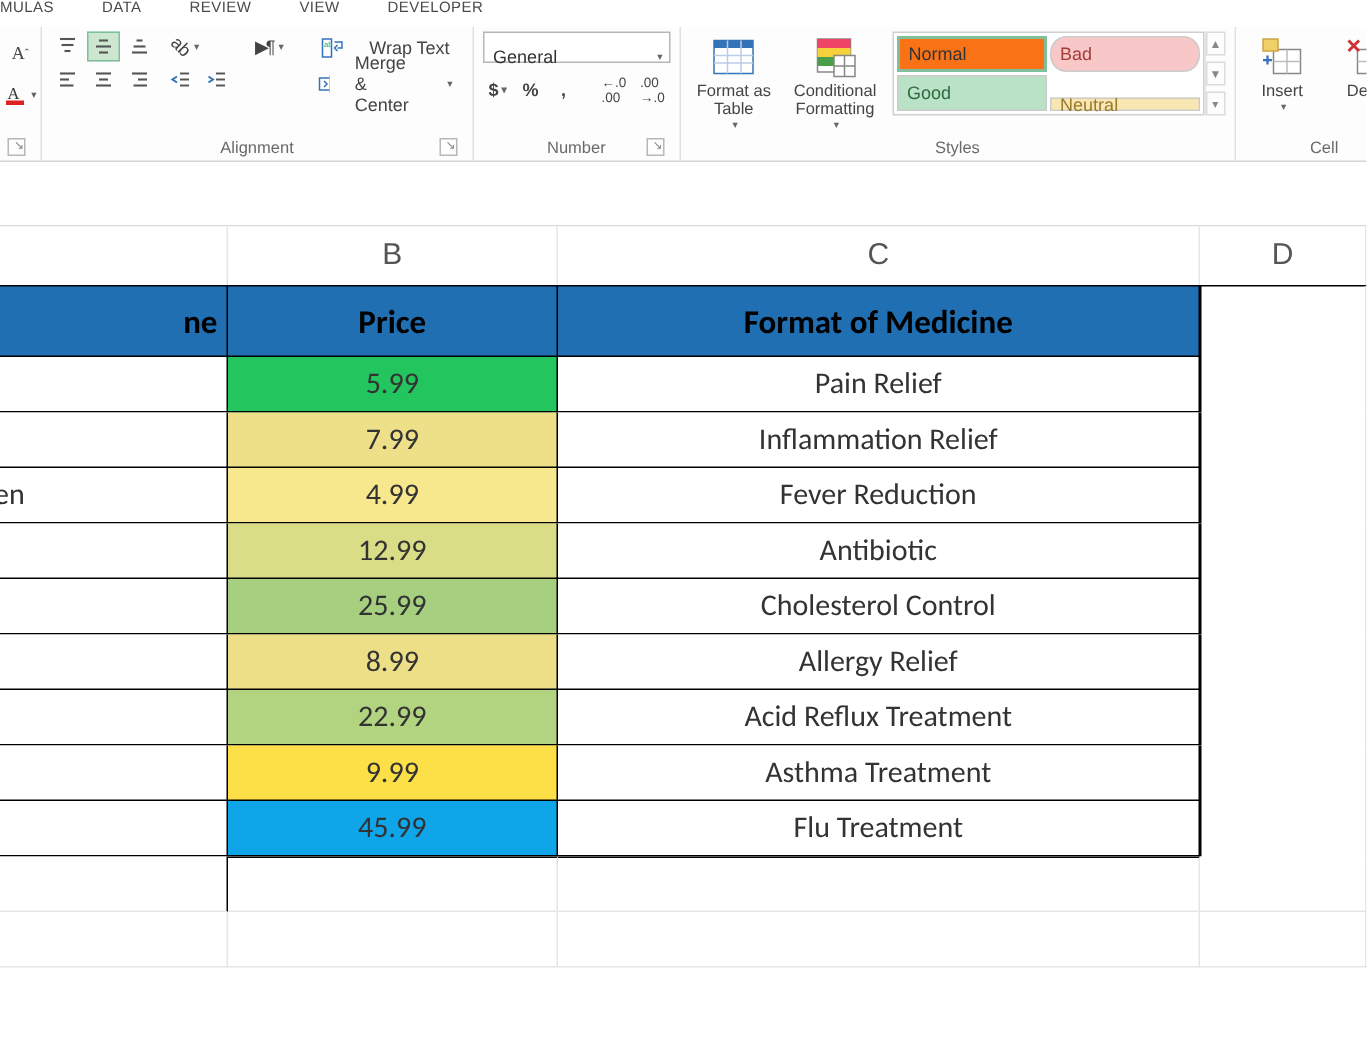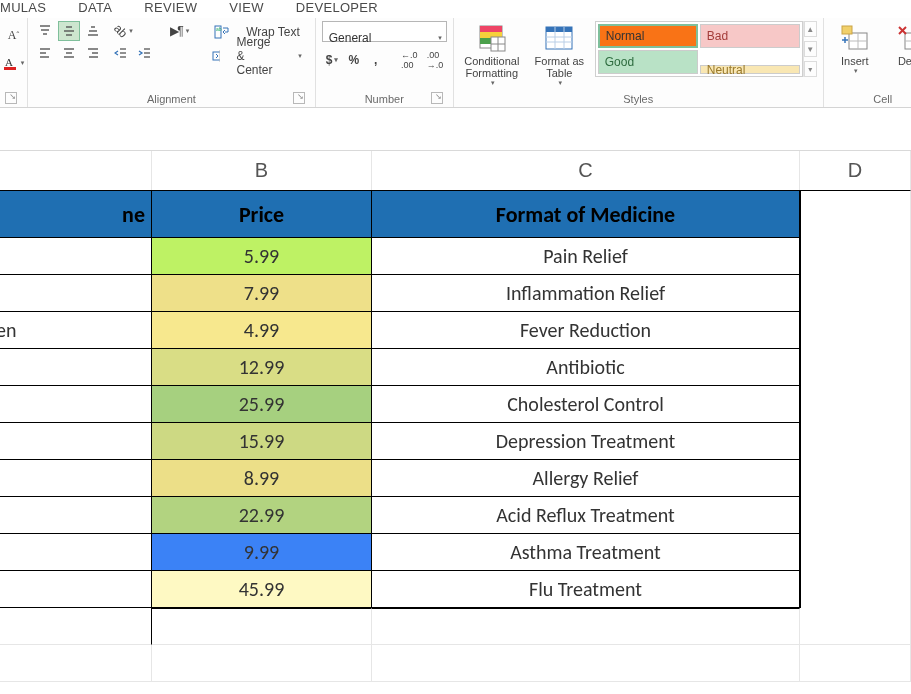--- a/index.html
+++ b/index.html
@@ -14,21 +14,21 @@
     position: relative;
   }
 
   
   .tabstrip {
     display: flex;
     align-items: flex-start;
     gap: 0;
     padding: 0 0 0 0;
     height: 18px;
-    font-size: 13px;
+    font-size: 10px;
     color: #4a4a4a;
   }
   .tabstrip .tab {
     padding: 0 14px 4px 0;
     margin-right: 18px;
     letter-spacing: .3px;
   }
 
   
   .ribbon {
@@ -132,21 +132,21 @@
     padding: 2px;
     position: relative;
   }
   .style-chip {
     border: 1px solid #ccc;
     display:flex; align-items:center;
     padding: 0 6px;
     font-size: 12px;
   }
   .style-normal { background:#f97316; border:2px solid #7fbf9b; color:#333; }
-  .style-bad { background:#f7c8c7; color:#a43d3a; }
+  .style-bad { background:#f7c8c7; color:#a43d3a;border-radius:11px; }
   .style-good { background:#b9e2c6; color:#2d6b3e; }
   .style-neutral { background:#f9e7b3; color:#9a7a2b;margin-top:15px; }
   .styles-scrolls {
     display:flex; flex-direction:column; justify-content:space-between;
     width:14px; border-left:1px solid #e3e3e3;
   }
   .styles-scrolls div { height:16px; display:flex;align-items:center;justify-content:center;font-size:8px;color:#888; border:1px solid #dcdcdc;}
 
   
   .col-headers {
@@ -383,51 +383,51 @@
       </div>
     </div>
     <div class="group-label">
       <span>Number</span>
       <span class="launcher"></span>
     </div>
   </div>
 
   <div class="group" style="width:370px">
     <div class="group-body" style="align-items:flex-start;">
+      <div class="big-btn">
+        <span class="big-icon">
+          <svg width="30" height="30">
+              <rect x="2" y="4" width="26" height="22" fill="#fff" stroke="#3573b8"></rect>
+              <rect x="2" y="4" width="26" height="5" fill="#3573b8"></rect>
+              <line x1="2" y1="14" x2="28" y2="14" stroke="#b9cee6"></line>
+              <line x1="2" y1="19" x2="28" y2="19" stroke="#b9cee6"></line>
+              <line x1="11" y1="4" x2="11" y2="26" stroke="#b9cee6"></line>
+              <line x1="20" y1="4" x2="20" y2="26" stroke="#b9cee6"></line>
+            </svg>
+        </span>
+        <span class="big-label">Format as
+Table</span>
+        <span class="drop-tri">▾</span>
+      </div>
       <div class="big-btn">
         <span class="big-icon">
           <svg width="30" height="30">
               <rect x="3" y="3" width="22" height="22" fill="#fff" stroke="#888"></rect>
               <rect x="3" y="3" width="22" height="6" fill="#e46"></rect>
               <rect x="3" y="9" width="22" height="6" fill="#f6d13b"></rect>
               <rect x="3" y="15" width="22" height="6" fill="#4aa04a"></rect>
               <rect x="14" y="14" width="14" height="14" fill="#fff" stroke="#888"></rect>
               <line x1="14" y1="21" x2="28" y2="21" stroke="#888"></line>
               <line x1="21" y1="14" x2="21" y2="28" stroke="#888"></line>
             </svg>
         </span>
         <span class="big-label">Conditional
 Formatting</span>
         <span class="drop-tri">▾</span>
       </div>
-      <div class="big-btn">
-        <span class="big-icon">
-          <svg width="30" height="30">
-              <rect x="2" y="4" width="26" height="22" fill="#fff" stroke="#3573b8"></rect>
-              <rect x="2" y="4" width="26" height="5" fill="#3573b8"></rect>
-              <line x1="2" y1="14" x2="28" y2="14" stroke="#b9cee6"></line>
-              <line x1="2" y1="19" x2="28" y2="19" stroke="#b9cee6"></line>
-              <line x1="11" y1="4" x2="11" y2="26" stroke="#b9cee6"></line>
-              <line x1="20" y1="4" x2="20" y2="26" stroke="#b9cee6"></line>
-            </svg>
-        </span>
-        <span class="big-label">Format as
-Table</span>
-        <span class="drop-tri">▾</span>
-      </div>
 
       <div style="display:flex;">
         <div class="styles-gallery">
           <div class="style-chip style-normal">Normal</div>
           <div class="style-chip style-bad">Bad</div>
           <div class="style-chip style-good">Good</div>
           <div class="style-chip style-neutral">Neutral</div>
         </div>
         <div class="styles-scrolls">
           <div>▲</div>
@@ -487,21 +487,21 @@
       </div>
     <div class="cell colB hdr">Price</div>
     <div class="cell colC hdr">Format of Medicine</div>
     <div class="cell colD" style="height:48px"></div>
   </div>
 
   <div class="sheet-row">
     <div class="cell colA">
         <span class="txt"></span>
       </div>
-    <div class="cell colB" style="background:#bef264">5.99</div>
+    <div class="cell colB" style="background:#22c55e">5.99</div>
     <div class="cell colC">Pain Relief</div>
     <div class="cell colD"></div>
   </div>
   <div class="sheet-row">
     <div class="cell colA">
         <span class="txt"></span>
       </div>
     <div class="cell colB" style="background:#eee089">7.99</div>
     <div class="cell colC">Inflammation Relief</div>
     <div class="cell colD"></div>
@@ -527,53 +527,45 @@
         <span class="txt"></span>
       </div>
     <div class="cell colB" style="background:#a6d07f">25.99</div>
     <div class="cell colC">Cholesterol Control</div>
     <div class="cell colD"></div>
   </div>
   <div class="sheet-row">
     <div class="cell colA">
         <span class="txt"></span>
       </div>
-    <div class="cell colB" style="background:#cdd983">15.99</div>
-    <div class="cell colC">Depression Treatment</div>
-    <div class="cell colD"></div>
-  </div>
-  <div class="sheet-row">
-    <div class="cell colA">
-        <span class="txt"></span>
-      </div>
     <div class="cell colB" style="background:#ecdf88">8.99</div>
     <div class="cell colC">Allergy Relief</div>
     <div class="cell colD"></div>
   </div>
   <div class="sheet-row">
     <div class="cell colA">
         <span class="txt"></span>
       </div>
     <div class="cell colB" style="background:#b2d380">22.99</div>
     <div class="cell colC">Acid Reflux Treatment</div>
     <div class="cell colD"></div>
   </div>
   <div class="sheet-row">
     <div class="cell colA">
         <span class="txt"></span>
       </div>
-    <div class="cell colB" style="background:#3b82f6">9.99</div>
+    <div class="cell colB" style="background:#fde047">9.99</div>
     <div class="cell colC">Asthma Treatment</div>
     <div class="cell colD"></div>
   </div>
   <div class="sheet-row">
     <div class="cell colA">
         <span class="txt"></span>
       </div>
-    <div class="cell colB" style="background:#fef9c3">45.99</div>
+    <div class="cell colB" style="background:#0ea5e9">45.99</div>
     <div class="cell colC">Flu Treatment</div>
     <div class="cell colD"></div>
   </div>
 
   <div class="sheet-row">
     <div class="cell colA" style="border:none;border-right:1px solid #000;border-bottom:1px solid #e6e6e6"></div>
     <div class="cell colB" style="border:none;border-right:1px solid #e6e6e6;border-top:1px solid #000;border-bottom:1px solid #e6e6e6"></div>
     <div class="cell colC" style="border:none;border-right:1px solid #e6e6e6;border-top:1px solid #000;border-bottom:1px solid #e6e6e6"></div>
     <div class="cell colD" style="border:none;border-right:1px solid #e6e6e6;border-bottom:1px solid #e6e6e6"></div>
   </div>

